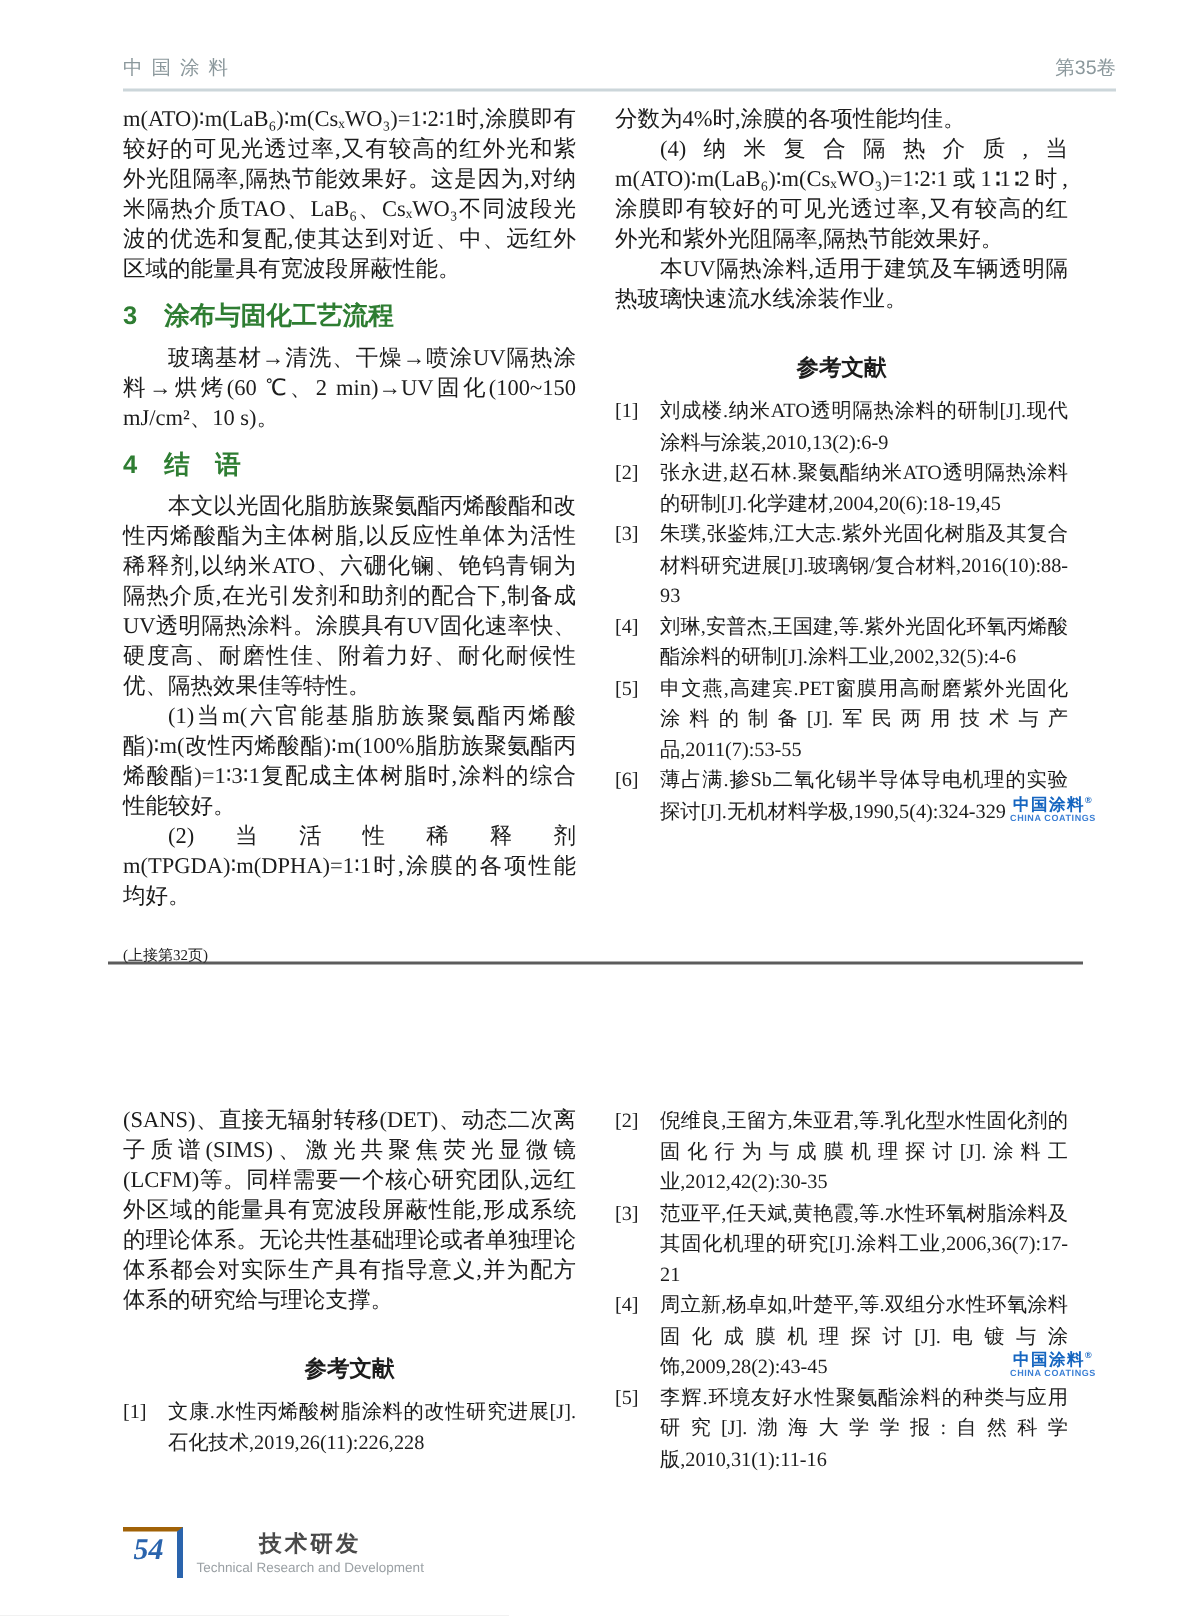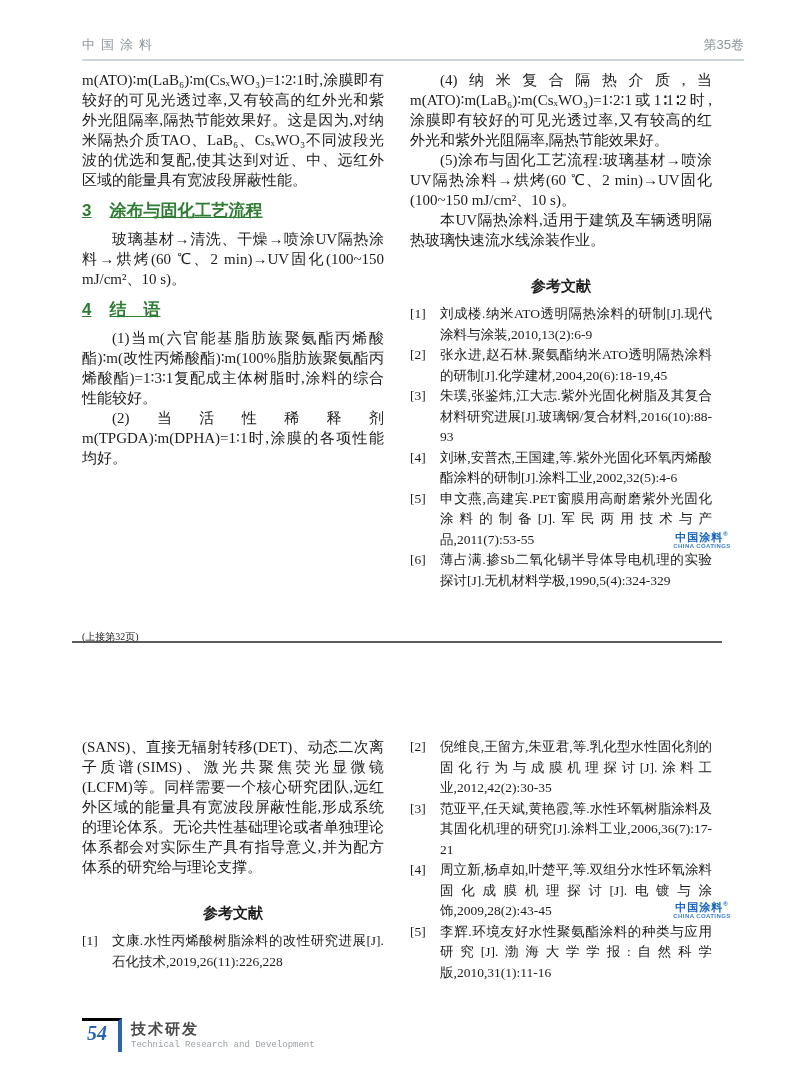--- a/index.html
+++ b/index.html
@@ -22,21 +22,20 @@
   .top-cols { top:70px; }
   .bottom-cols { top:737px; }
   .col { width:302px; font-size:15px; line-height:20px; text-align:justify; }
   p { margin:0; }
   .indent { text-indent:2em; }
   
   .sec-h {
     color:#2e7d32; font-weight:bold; font-size:17px;
     margin:11px 0 8px 0; font-family:"Liberation Sans", sans-serif;
     text-align:left;
-    text-decoration:underline;
   }
   .sec-h .sec-num { margin-right:18px; }
   
   .refs-title { text-align:center; font-weight:bold; font-size:15px; margin:26px 0 8px 0; }
   .ref { display:flex; font-size:13.5px; line-height:20.5px; margin:0; }
   .ref-num { width:30px; flex:none; }
   .ref-text { flex:1; text-align:justify; }
   
   .divider { position:absolute; top:641px; left:72px; width:650px; height:2px; background:#5c5c5c; }
   .continuation { position:absolute; top:630px; left:82px; font-size:10px; }
@@ -46,25 +45,25 @@
     font-family:"Liberation Sans", sans-serif; line-height:1.1;
   }
   .logo-cn { font-size:11px; font-weight:bold; letter-spacing:1px; }
   .logo-cn sup { font-size:6px; }
   .logo-en { font-size:6px; letter-spacing:0.4px; font-weight:bold; color:#3b7fd4; }
   .logo-1 { top:531px; left:660px; }
   .logo-2 { top:901px; left:660px; }
   
   .footer { position:absolute; top:1018px; left:82px; display:flex; align-items:flex-start; }
   .page-num {
-    border-top:3px solid #000000; border-right:4px solid #2a64ad;
-    padding:1px 7px 7px 5px; min-width:24px; 
+    border-top:3px solid #a16207; border-right:4px solid #2a64ad;
+    padding:1px 7px 7px 5px; min-width:24px; text-align:center;
     font-size:20px; font-style:italic; font-weight:bold; color:#2a64ad;
   }
-  .footer-text { margin-left:9px; padding-top:2px; font-family:Liberation Mono, monospace; }
+  .footer-text { margin-left:9px; padding-top:2px; font-family:Liberation Sans, sans-serif;text-align:center; }
   .footer-cn { font-size:15px; font-weight:bold; color:#4a4a4a; letter-spacing:2px; }
   .footer-en { font-size:9px; color:#9aa0a4; margin-top:1px; }
 </style>
 </head>
 <body>
 
 <div class="page">
 
   <div class="header">
     <span class="journal-name">中国涂料</span>
@@ -74,27 +73,28 @@
   <div class="cols top-cols">
     <div class="col">
       <p>m(ATO)∶m(LaB₆)∶m(CsₓWO₃)=1∶2∶1时,涂膜即有较好的可见光透过率,又有较高的红外光和紫外光阻隔率,隔热节能效果好。这是因为,对纳米隔热介质TAO、LaB₆、CsₓWO₃不同波段光波的优选和复配,使其达到对近、中、远红外区域的能量具有宽波段屏蔽性能。</p>
       <p class="sec-h">
         <span class="sec-num">3</span><span>涂布与固化工艺流程</span>
       </p>
       <p class="indent">玻璃基材→清洗、干燥→喷涂UV隔热涂料→烘烤(60 ℃、2 min)→UV固化(100~150 mJ/cm²、10 s)。</p>
       <p class="sec-h">
         <span class="sec-num">4</span><span>结　语</span>
       </p>
+      <p class="indent">本文以光固化脂肪族聚氨酯丙烯酸酯和改性丙烯酸酯为主体树脂,以反应性单体为活性稀释剂,以纳米ATO、六硼化镧、铯钨青铜为隔热介质,在光引发剂和助剂的配合下,制备成UV透明隔热涂料。涂膜具有UV固化速率快、硬度高、耐磨性佳、附着力好、耐化耐候性优、隔热效果佳等特性。</p>
       <p class="indent">(1)当m(六官能基脂肪族聚氨酯丙烯酸酯)∶m(改性丙烯酸酯)∶m(100%脂肪族聚氨酯丙烯酸酯)=1∶3∶1复配成主体树脂时,涂料的综合性能较好。</p>
       <p class="indent">(2)当活性稀释剂m(TPGDA)∶m(DPHA)=1∶1时,涂膜的各项性能均好。</p>
     </div>
 
     <div class="col">
+      <p>分数为4%时,涂膜的各项性能均佳。</p>
       <p class="indent">(4)纳米复合隔热介质,当m(ATO)∶m(LaB₆)∶m(CsₓWO₃)=1∶2∶1或1∶1∶2时,涂膜即有较好的可见光透过率,又有较高的红外光和紫外光阻隔率,隔热节能效果好。</p>
-      <p class="indent">(5)涂布与固化工艺流程:玻璃基材→喷涂UV隔热涂料→烘烤(60 ℃、2 min)→UV固化(100~150 mJ/cm²、10 s)。</p>
       <p class="indent">本UV隔热涂料,适用于建筑及车辆透明隔热玻璃快速流水线涂装作业。</p>
       <p class="refs-title">参考文献</p>
       <div class="ref">
         <span class="ref-num">[1]</span>
         <span class="ref-text">刘成楼.纳米ATO透明隔热涂料的研制[J].现代涂料与涂装,2010,13(2):6-9</span>
       </div>
       <div class="ref">
         <span class="ref-num">[2]</span>
         <span class="ref-text">张永进,赵石林.聚氨酯纳米ATO透明隔热涂料的研制[J].化学建材,2004,20(6):18-19,45</span>
       </div>

